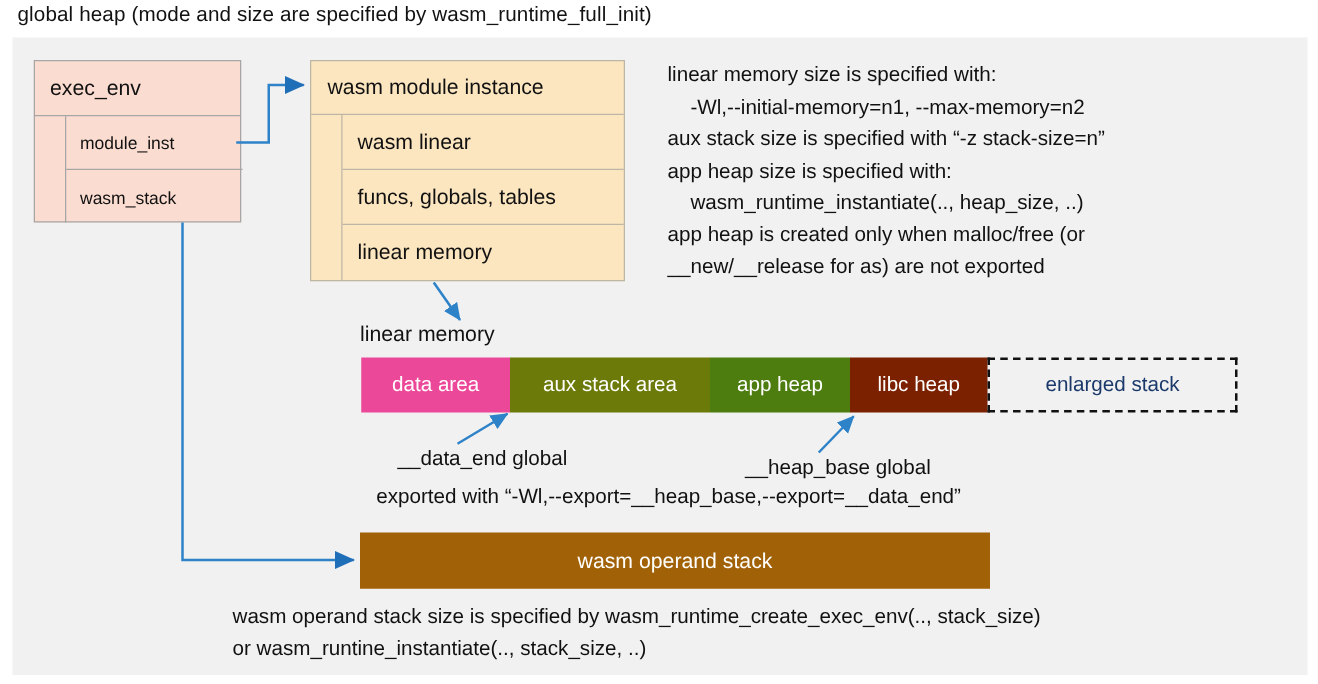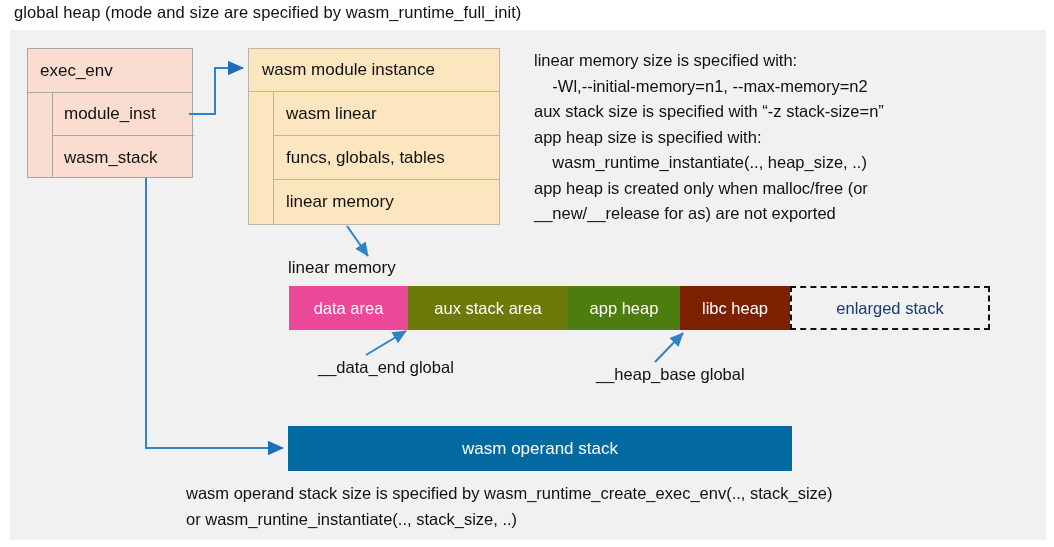--- a/index.html
+++ b/index.html
@@ -14,21 +14,21 @@
 
   
   .execenv{position:absolute;left:27px;top:48px;width:166px;height:130px;
            border:1px solid #a6a6a6;background:#fadcd0;box-sizing:border-box;}
   .ee-head{position:absolute;left:0;top:0;width:100%;height:44px;
            border-bottom:1px solid #a6a6a6;box-sizing:border-box;
            display:flex;align-items:center;padding-left:12px;font-size:17px;}
   .ee-gutter{position:absolute;left:0;top:44px;width:25px;height:85px;
              border-right:1px solid #a6a6a6;box-sizing:border-box;}
   .ee-row{position:absolute;left:25px;width:141px;height:43px;
-          box-sizing:border-box;display:flex;align-items:center;padding-left:11px;font-size:17px;}
+          box-sizing:border-box;display:flex;align-items:center;padding-left:11px;font-size:14px;}
   .ee-r1{top:44px;border-bottom:1px solid #a6a6a6;}
   .ee-r2{top:87px;}
 
   
   .wmi{position:absolute;left:248px;top:48px;width:252px;height:177px;
        border:1px solid #bdb6a5;background:#fce6c0;box-sizing:border-box;}
   .wmi-head{position:absolute;left:0;top:0;width:100%;height:43px;
             border-bottom:1px solid #bdb6a5;box-sizing:border-box;
             display:flex;align-items:center;padding-left:13px;font-size:17px;}
   .wmi-gutter{position:absolute;left:0;top:43px;width:25px;height:132px;
@@ -101,22 +101,23 @@
   <div class="membar">
     <div class="seg" style="left: 0px; width: 119px; background: #ec4899;">data area</div>
     <div class="seg" style="left: 119px; width: 160px; background: rgb(107, 122, 9);">aux stack area</div>
     <div class="seg" style="left: 279px; width: 112px; background: #4d7c0f;">app heap</div>
     <div class="seg" style="left: 391px; width: 110px; background: rgb(123, 33, 0);">libc heap</div>
     <div class="seg dashed" style="left: 501px; width: 200px;">enlarged stack</div>
   </div>
 
   <div class="ann ann-data">__data_end global</div>
   <div class="ann ann-heap">__heap_base global</div>
+  <div class="ann ann-exp">exported with “-Wl,--export=__heap_base,--export=__data_end”</div>
 
-  <div class="opstack" style="background: #0369a1;">wasm operand stack</div>
+  <div class="opstack" style="background: #a16207;">wasm operand stack</div>
   <div class="bottom">wasm operand stack size is specified by wasm_runtime_create_exec_env(.., stack_size)
 or wasm_runtine_instantiate(.., stack_size, ..)</div>
 
   <svg class="wires" viewBox="0 0 1054 547">
     <defs>
       <marker id="ah" markerWidth="9" markerHeight="9" refX="7.5" refY="3.6" orient="auto">
         <path d="M0,0 L8,3.6 L0,7.2 z" fill="#1f6fb8"></path>
       </marker>
       <marker id="ah2" markerWidth="8" markerHeight="8" refX="6.6" refY="3.2" orient="auto">
         <path d="M0,0 L7,3.2 L0,6.4 z" fill="#2e82c8"></path>

